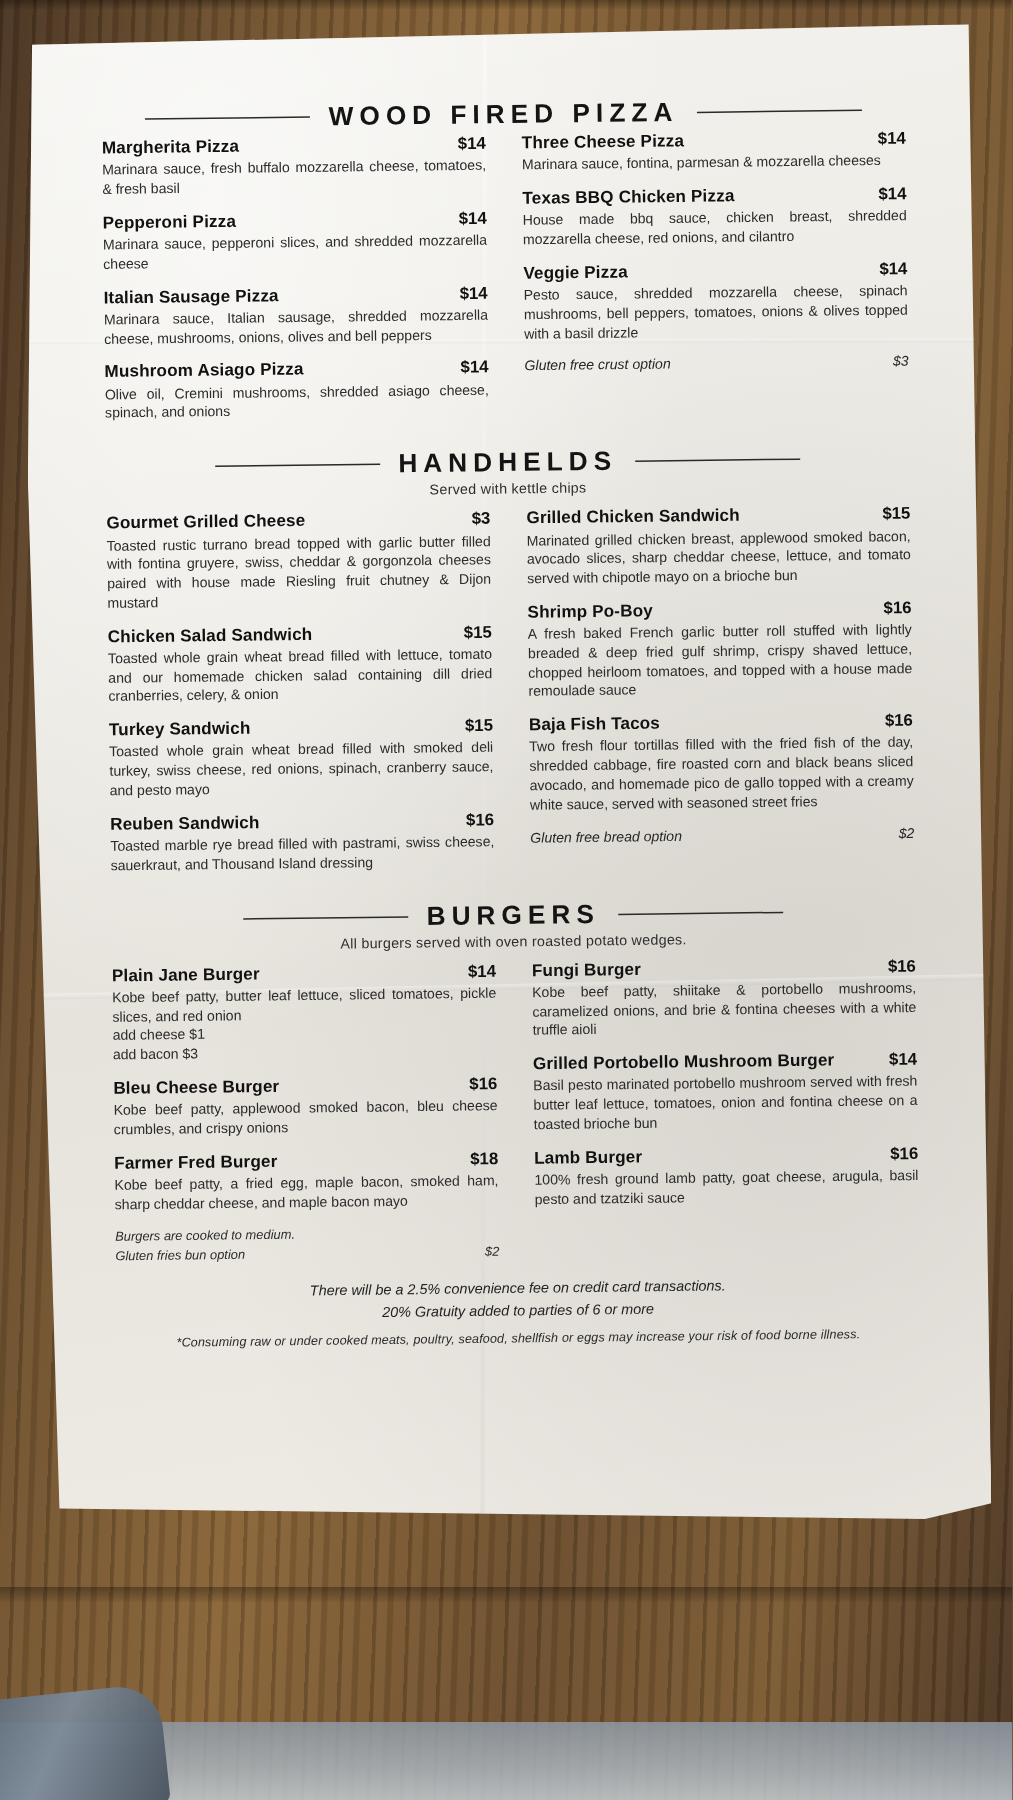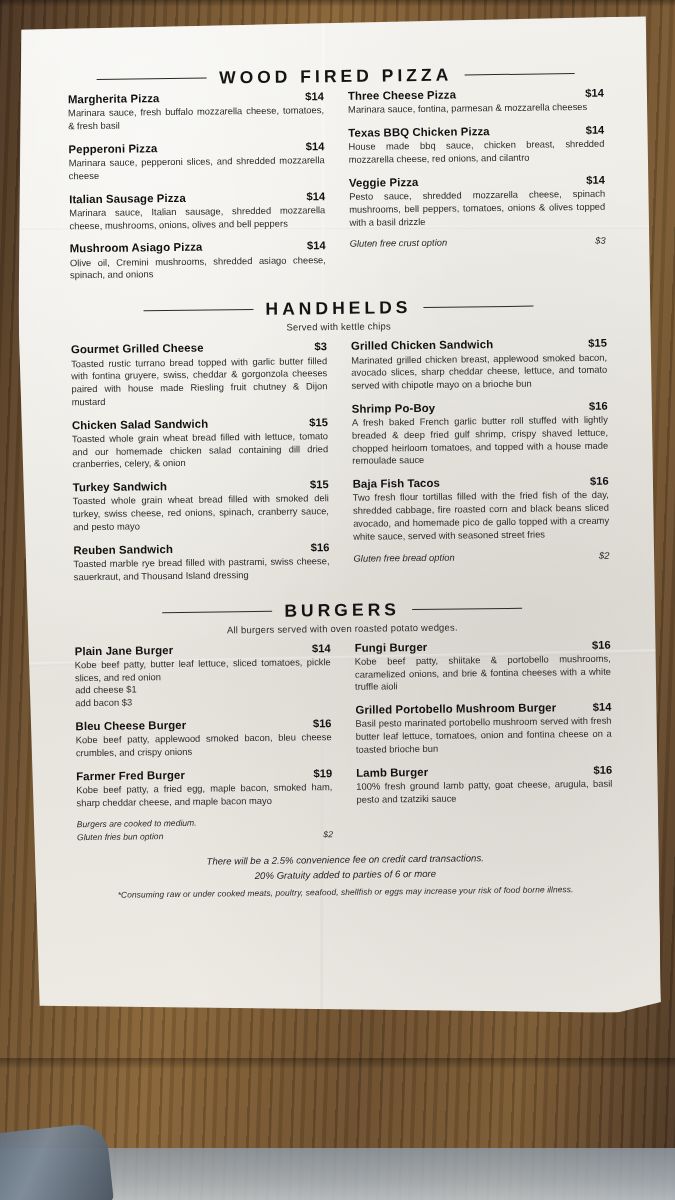--- a/index.html
+++ b/index.html
@@ -399,21 +399,21 @@
             <div class="item-head">
               <span class="item-name">Bleu Cheese Burger</span>
               <span class="item-price">$16</span>
             </div>
             <div class="item-desc">Kobe beef patty, applewood smoked bacon, bleu cheese crumbles, and crispy onions</div>
           </div>
 
           <div class="item">
             <div class="item-head">
               <span class="item-name">Farmer Fred Burger</span>
-              <span class="item-price">$19</span>
+              <span class="item-price">$18</span>
             </div>
             <div class="item-desc">Kobe beef patty, a fried egg, maple bacon, smoked ham, sharp cheddar cheese, and maple bacon mayo</div>
           </div>
 
           <div class="footnote-block">
             <div class="fn-row">
               <span>Burgers are cooked to medium.</span>
               <span></span>
             </div>
             <div class="fn-row">

